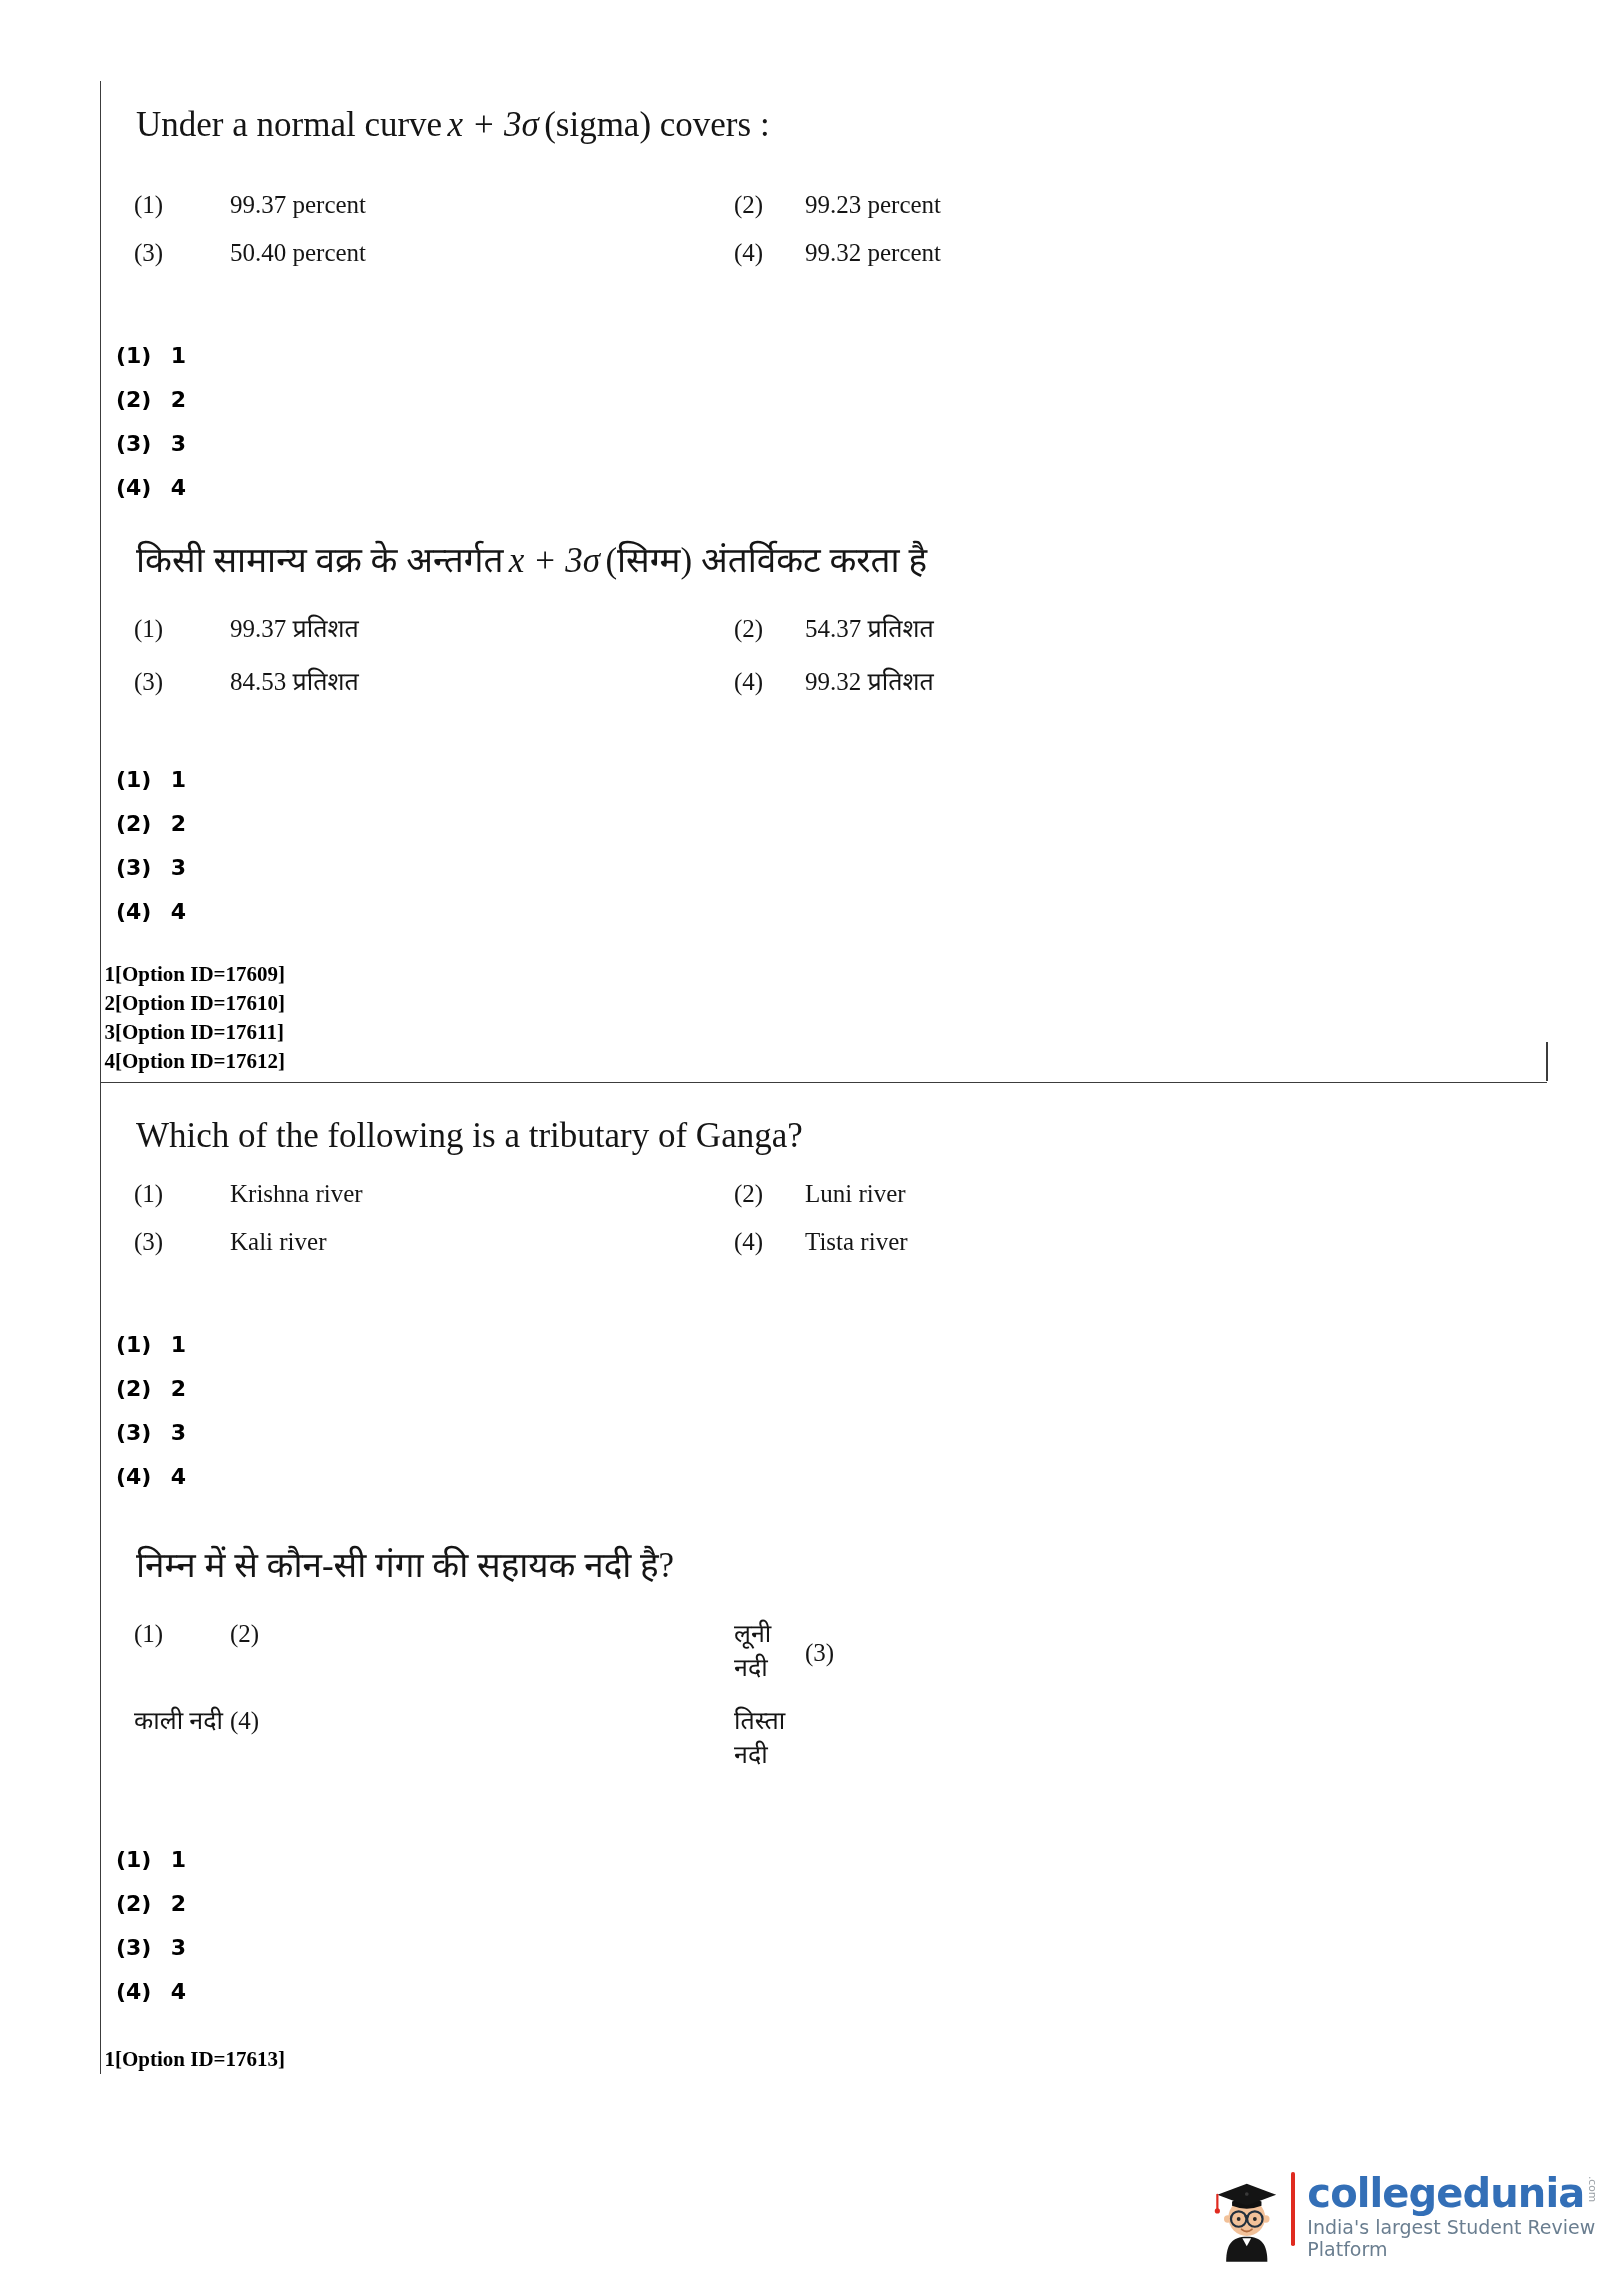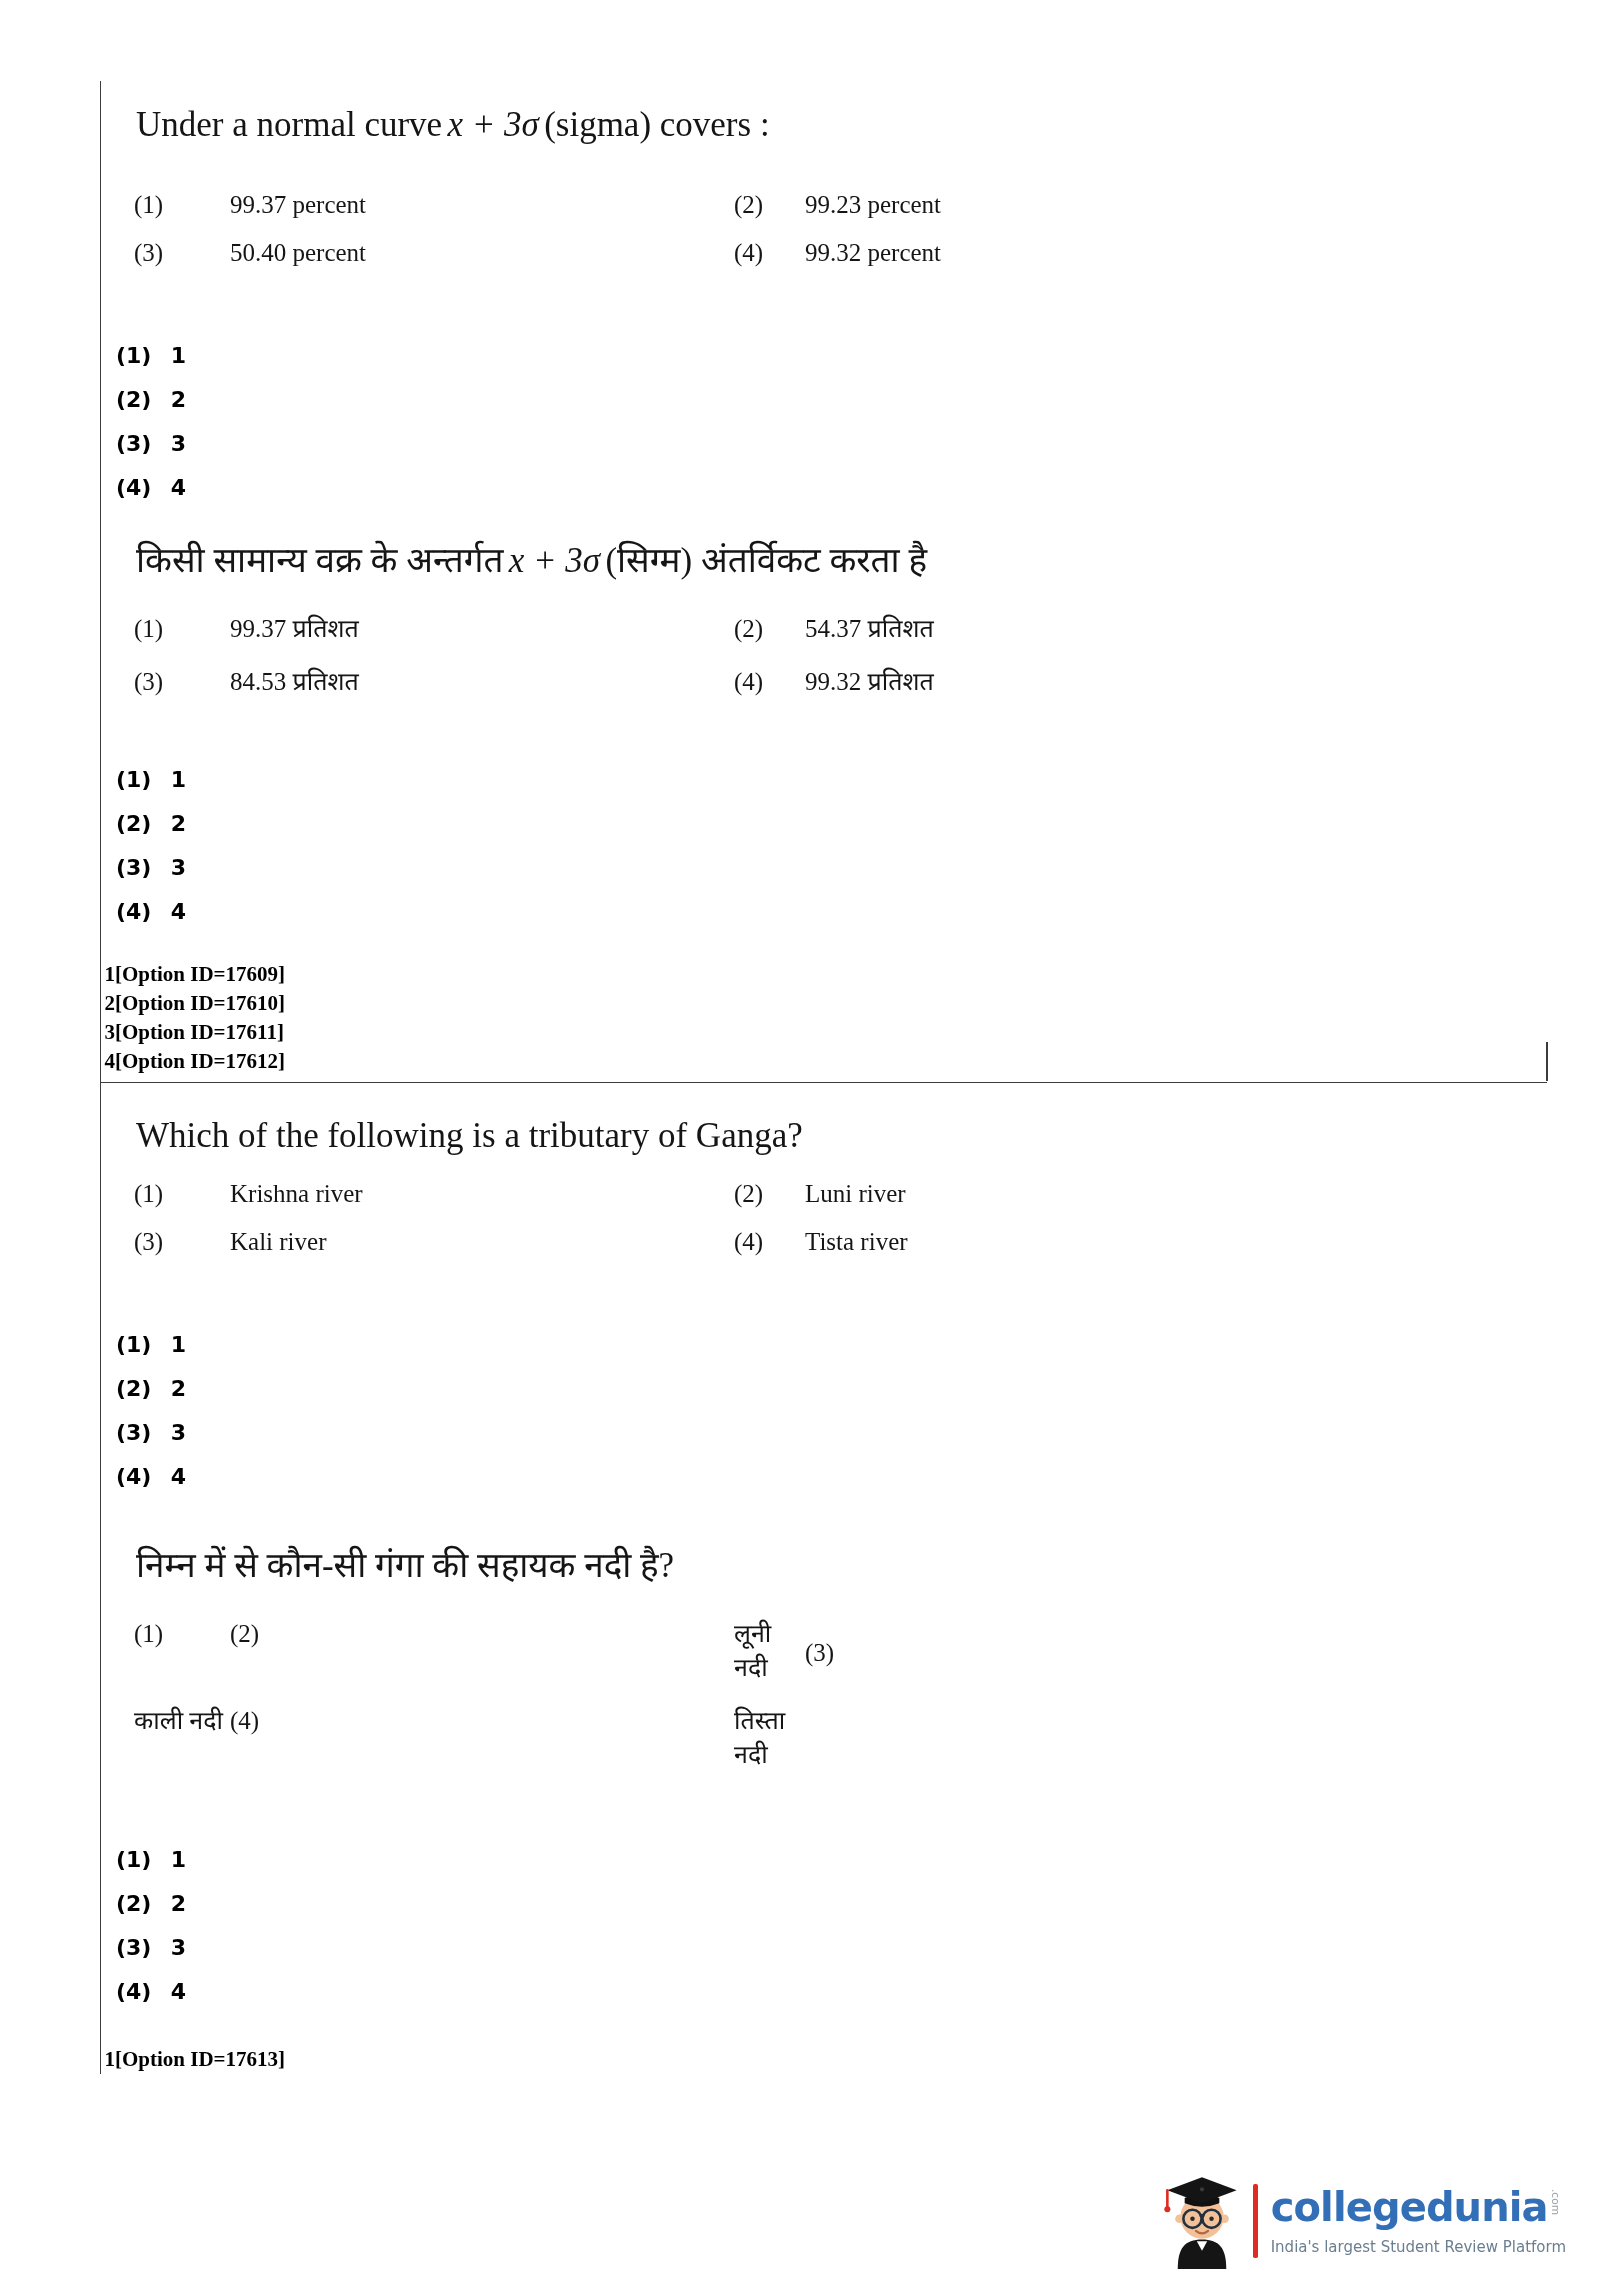--- a/index.html
+++ b/index.html
@@ -98,24 +98,24 @@
   .m-q2-opts  { margin-top:24px; }
   .m-ans-c    { margin-top:64px; }
   .m-hq2      { margin-top:50px; }
   .m-hopts2   { margin-top:34px; }
   .m-ans-d    { margin-top:65px; }
   .m-optids2  { margin-top:32px; }
 
   
   .brand {
     position:absolute;
-    left:1158px; top:2172px;
+    left:1210px; top:2172px;
     height:97px;
     display:flex;
-    align-items:center;
+    align-items:flex-start;
   }
   .mascot { width:88px; height:97px; flex:0 0 aupx; }
   .red-bar {
     width:5.3px; height:74px;
     margin:0 12.4px 0 7px;
     border-radius:1.8px;
   }
   .brand-text { display:flex; flex-direction:column; justify-content:center; }
   .brand-row { display:flex; align-items:flex-start; }
   .brand-name {
@@ -128,22 +128,22 @@
   .brand-tld {
     writing-mode:vertical-rl;
     font-family:"DejaVu Sans", sans-serif;
     font-size:10.6px;
     color:#9aa0a6;
     margin-left:2.6px;
     margin-top:3.5px;
   }
   .brand-tagline {
     font-family:"DejaVu Sans", sans-serif;
-    font-size:15px;
-    margin-top:10px;
+    font-size:19px;
+    margin-top:2px;
     color:#6a7e90;
   }
 </style>
 </head>
 <body>
 
 <div class="frame">
 
   <section>
 

